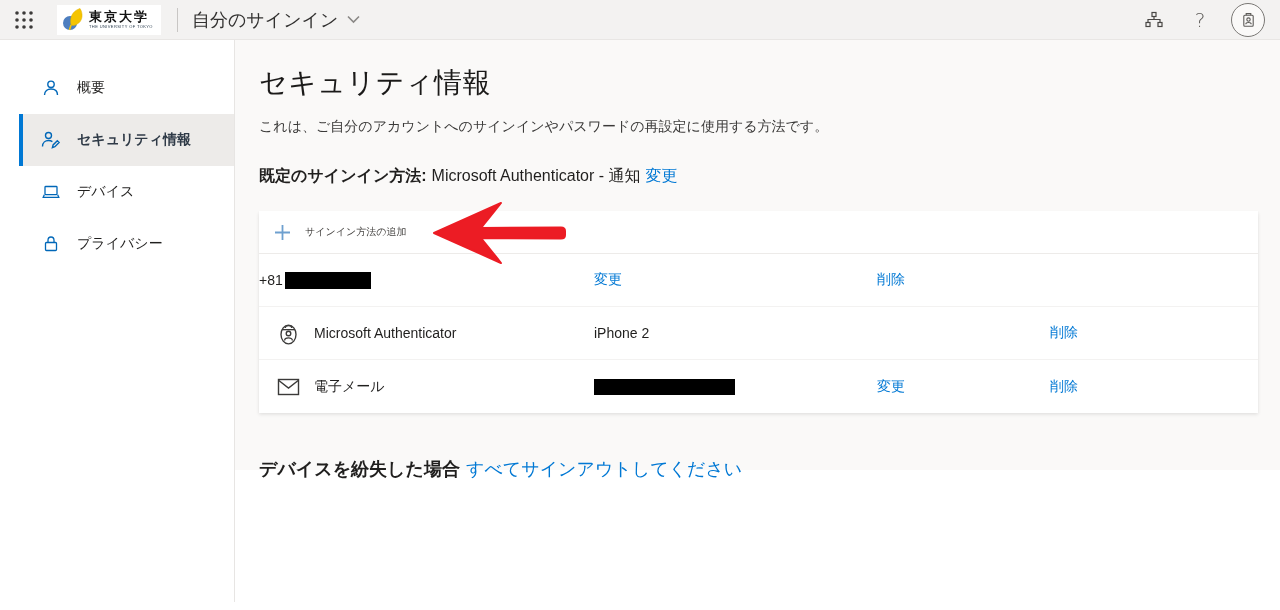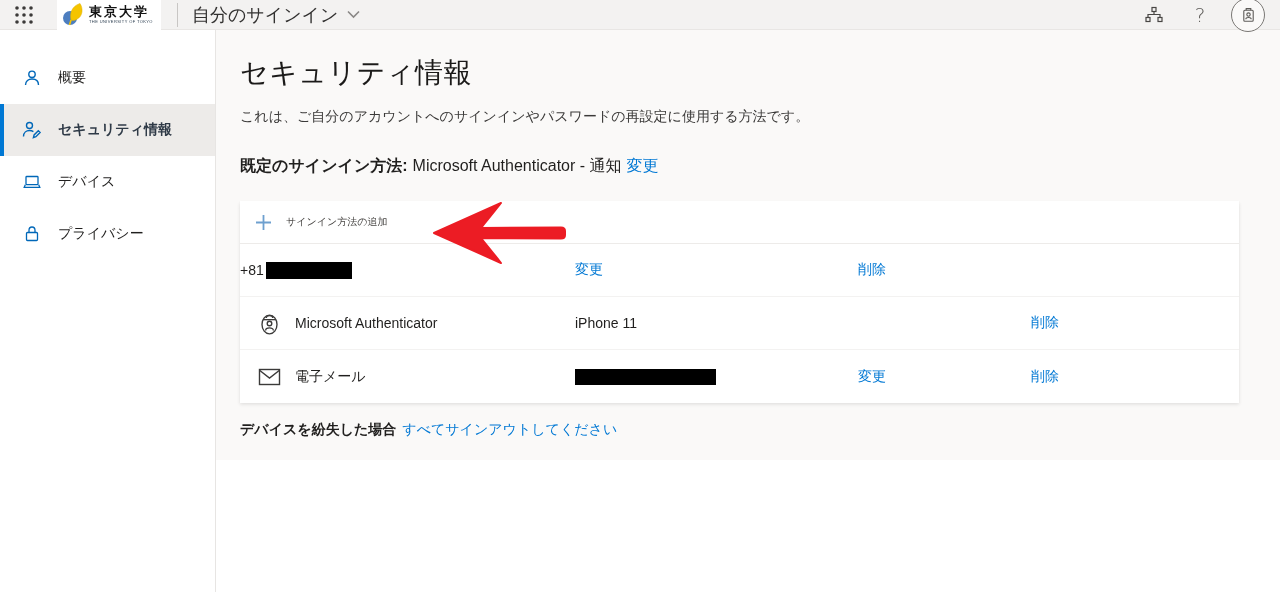--- a/index.html
+++ b/index.html
@@ -3,42 +3,42 @@
 <meta charset="utf-8">
 <style>
   * { margin:0; padding:0; box-sizing:border-box; }
   html,body { width:1280px; height:610px; }
   body {
     font-family:"Liberation Sans","DejaVu Sans",sans-serif;
     background:#ffffff; color:#201f1e; position:relative; overflow:hidden;
   }
   
   .topbar {
-    height:30px; background:#f3f2f1; border-bottom:1px solid #e8e6e4;
+    height:40px; background:#f3f2f1; border-bottom:1px solid #e8e6e4;
     display:flex; align-items:center; position:relative; z-index:2;
   }
   .waffle-btn { width:48px; height:48px; display:flex; align-items:center; justify-content:center; cursor:pointer; }
   .logo-box {
     background:#ffffff; height:30px; margin-left:9px; padding:2px 8px 2px 4px;
     display:flex; align-items:center; gap:4px;
   }
   .logo-text { display:flex; flex-direction:column; line-height:1; }
   .logo-jp { font-family:"Liberation Serif","DejaVu Serif",serif; font-weight:700; font-size:13px; letter-spacing:2px; color:#141414; }
   .logo-en { font-size:4px; letter-spacing:.4px; color:#2c3e50; margin-top:2px; }
   .tb-divider { width:1px; height:24px; background:#c8c6c4; margin:0 14px 0 16px; }
   .tb-title { font-size:18px; color:#323130; display:flex; align-items:center; gap:9px; }
   .tb-spacer { flex:1; }
   .tb-iconbtn { width:46px; height:48px; display:flex; align-items:center; justify-content:center; cursor:pointer; color:#484644; }
   .help-glyph { font-size:20px; font-weight:300; color:#5d5b58; font-family:"DejaVu Sans",sans-serif; }
   .avatar-btn {
     width:34px; height:34px; border-radius:50%; border:1px solid #7a7875; background:#faf9f8;
     display:flex; align-items:center; justify-content:center; margin:0 15px 0 8px; cursor:pointer;
   }
   
-  .page-body { display:flex; height:562px; }
+  .page-body { display:flex; height:562px;padding-left:19px; }
   .sidebar { width:216px; background:#ffffff; border-right:1px solid #e7e5e3; padding-top:22px; flex-shrink:0; }
   .nav-item {
     height:52px; display:flex; align-items:center; gap:15px;
     padding-left:17px; cursor:pointer; border-left:4px solid transparent; font-size:14px; color:#201f1e;
   }
   .nav-item .nav-ic { width:22px; height:22px; display:flex; align-items:center; justify-content:center; }
   .nav-item.selected {
     background:#edebe9; border-left:4px solid #0078d4; font-weight:700; color:#2f3a47;
   }
   .main { flex:1; background:#ffffff; position:relative; }
@@ -61,21 +61,21 @@
   .method-row {
     height:53px; display:grid; grid-template-columns:335px 283px 173px 1fr;
     align-items:center; border-bottom:1px solid #f3f2f1; font-size:14px;
   }
   .method-row:last-child { border-bottom:none; }
   .m-name { display:flex; align-items:center; gap:13px; padding-left:16px; color:#201f1e; }
   .m-ic { width:26px; height:26px; display:flex; align-items:center; justify-content:center; }
   .m-value { display:flex; align-items:center; gap:2px; color:#201f1e; }
   .redacted { background:#000; display:inline-block; vertical-align:middle; }
   .m-action { font-size:14px; }
-  .lost-line { font-size:14px; margin-top:18px; display:flex; gap:6px; }
+  .lost-line { font-size:18px; margin-top:44px; display:flex; gap:6px; }
   
   .arrow-overlay { position:absolute; left:0; top:0; pointer-events:none; z-index:5; }
   svg.ic { display:block; }
 </style>
 </head>
 <body>
 
 <header class="topbar">
   <div class="waffle-btn">
     <svg class="ic" width="20" height="20" viewBox="0 0 20 20">
@@ -223,21 +223,21 @@
                 <ellipse cx="11" cy="13" rx="7.2" ry="9"></ellipse>
                 <path d="M7.8 6.6 C7.8 3.8 14.2 3.8 14.2 6.6"></path>
                 <path d="M4.6 8.3 H17.4"></path>
                 <circle cx="11" cy="12" r="2.2"></circle>
                 <path d="M7.3 18.6 C7.3 15.4 14.7 15.4 14.7 18.6"></path>
               </svg>
             </span>
             <span>Microsoft Authenticator</span>
           </div>
           <div class="m-value">
-            <span>iPhone 11</span>
+            <span>iPhone 2</span>
           </div>
           <span class="m-action"></span>
           <a class="link m-action">削除</a>
         </div>
 
         <div class="method-row">
           <div class="m-name">
             <span class="m-ic">
               <svg class="ic" width="23" height="18" viewBox="0 0 23 18" fill="none" stroke="#3b3a39" stroke-width="1.4">
                 <rect x="1.5" y="1.5" width="20" height="15"></rect>

